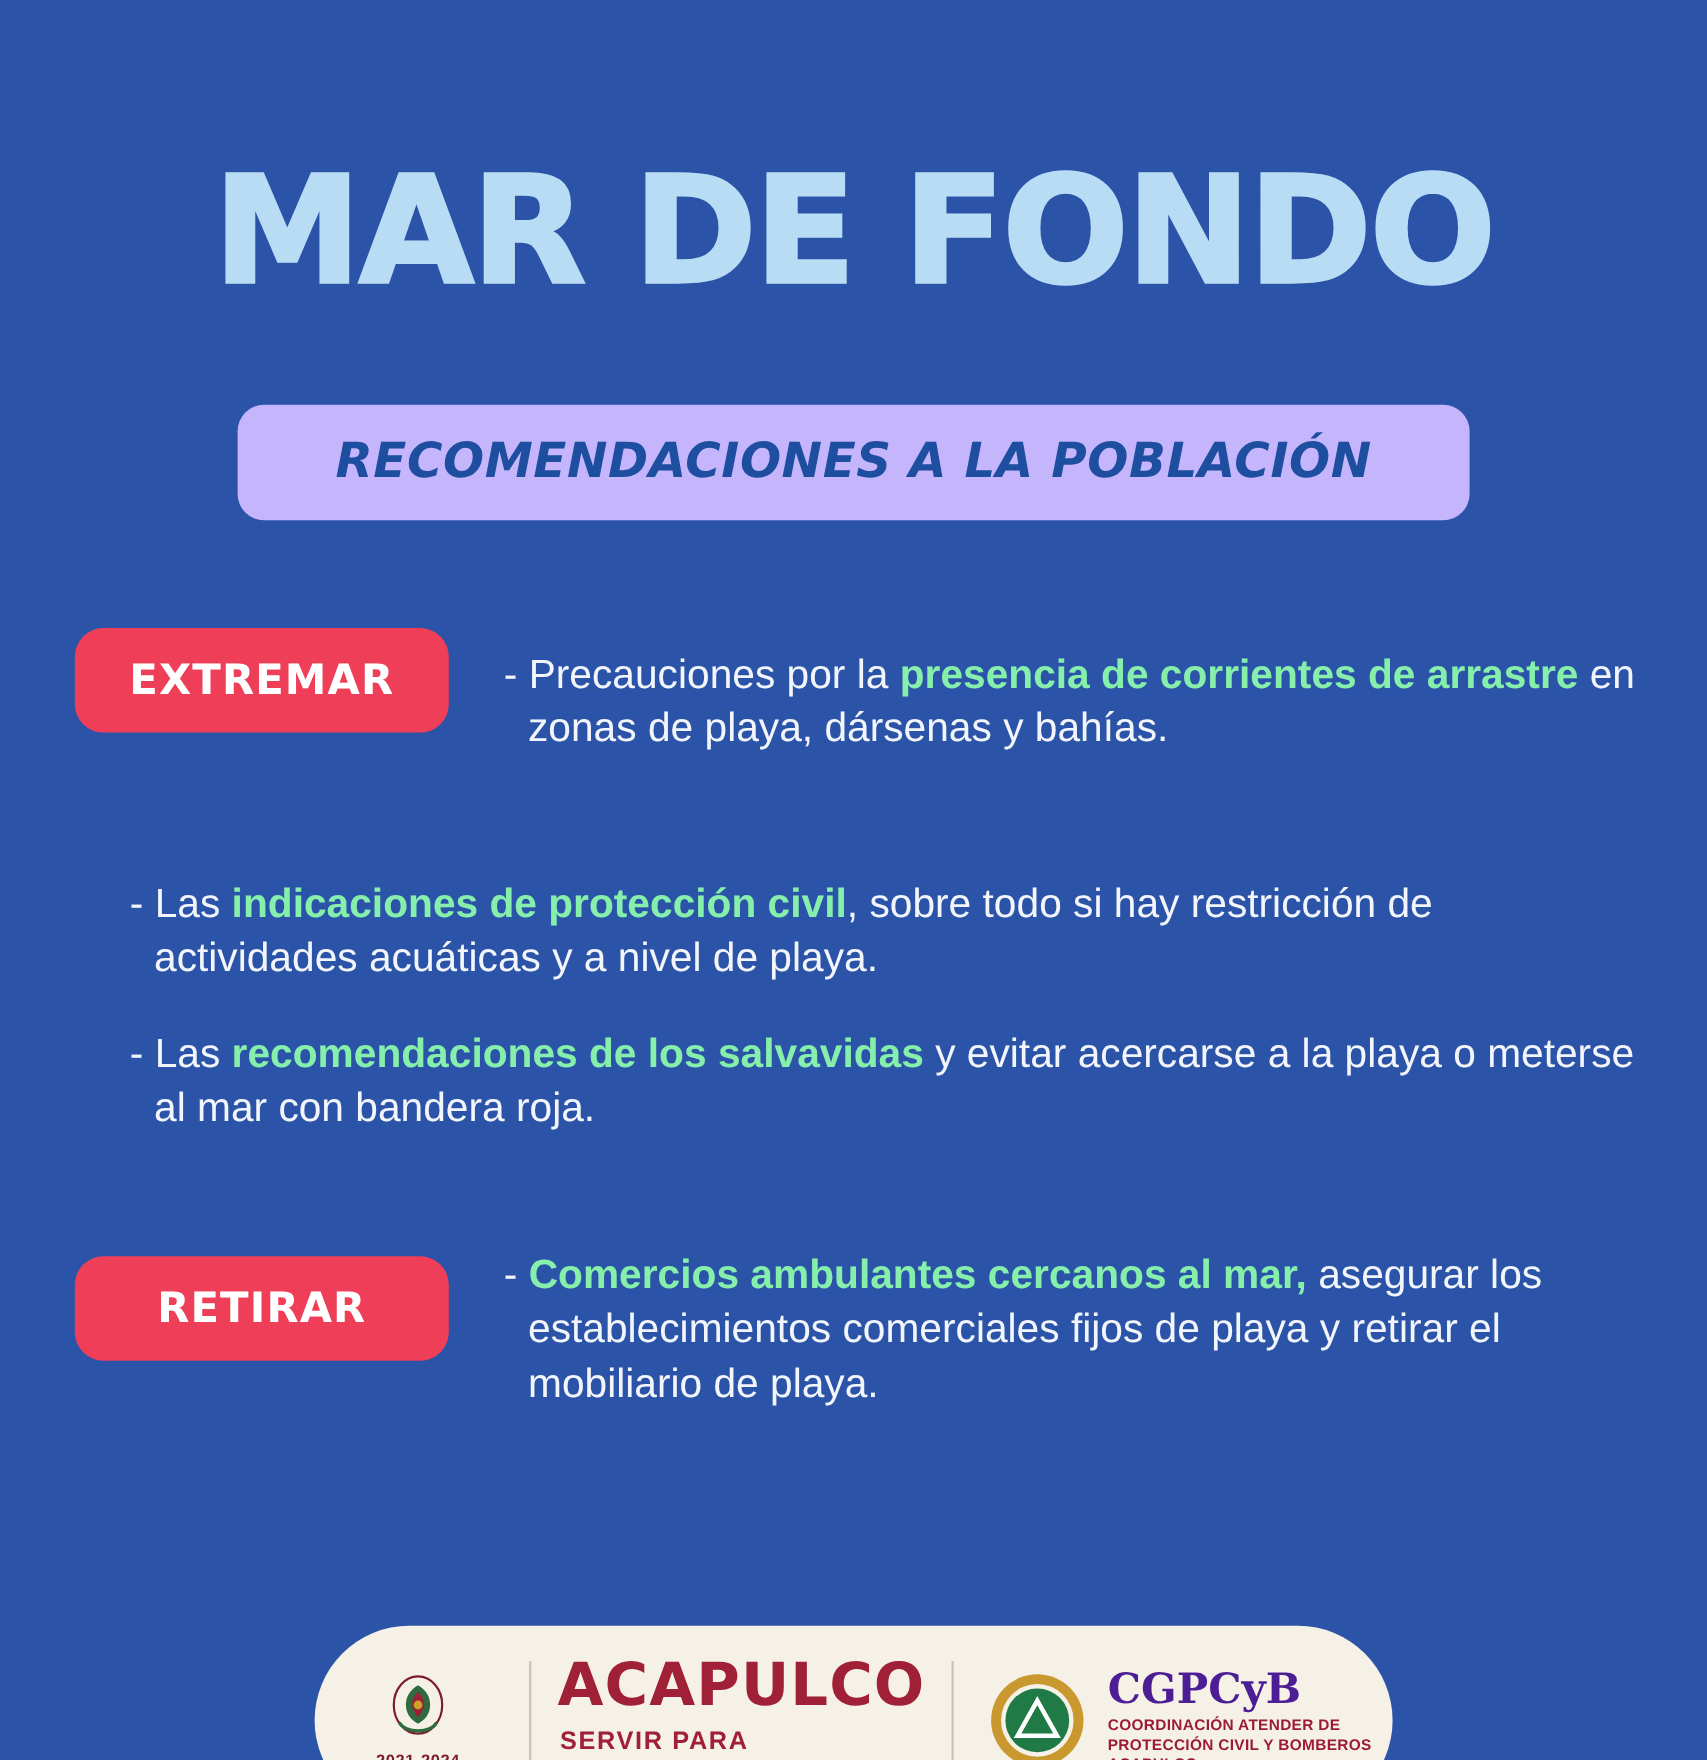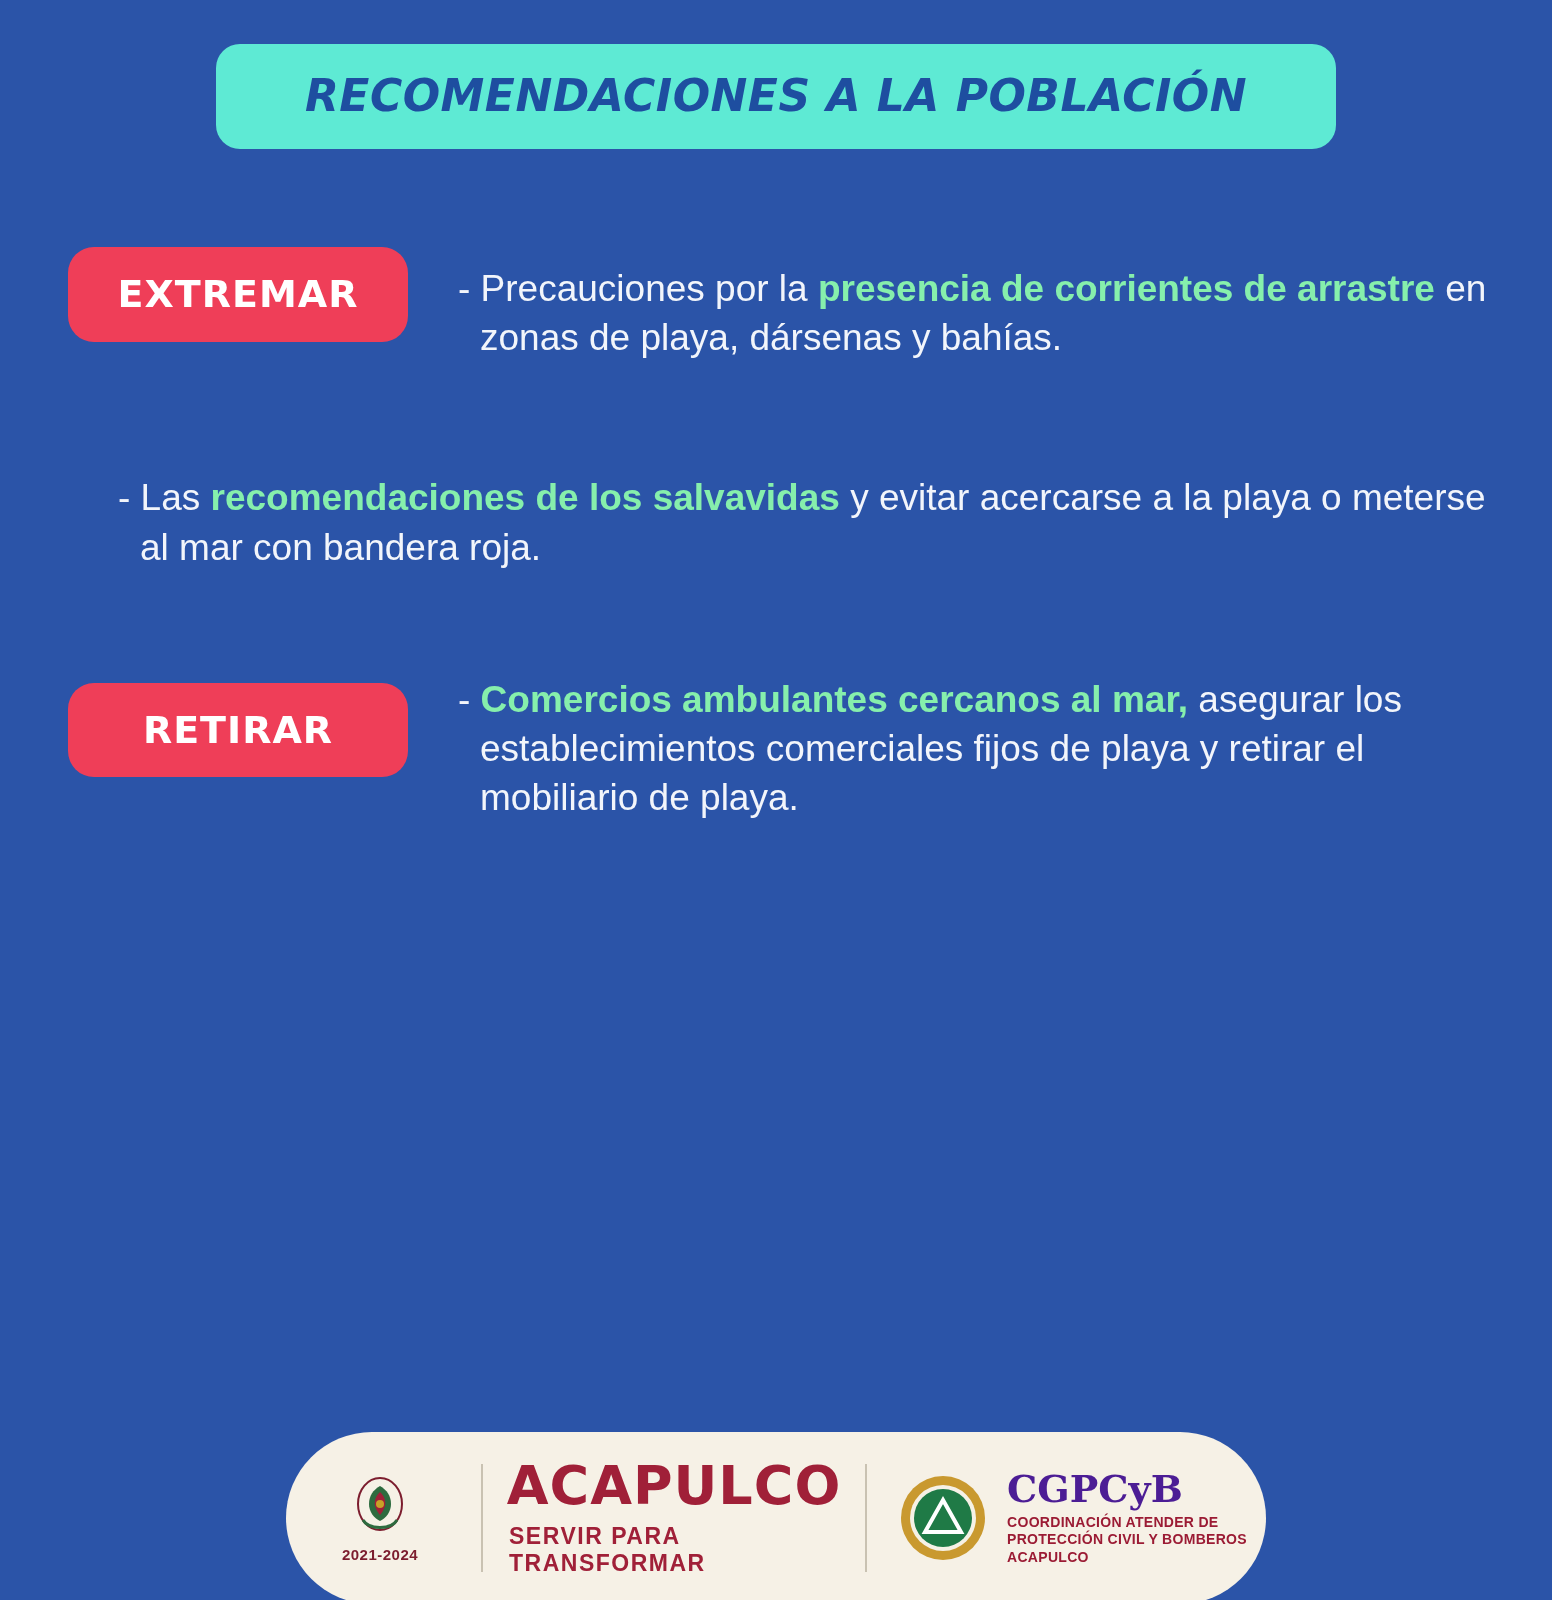--- a/index.html
+++ b/index.html
@@ -37,21 +37,21 @@
     -webkit-text-stroke: 3px #b9dcf5;
   }
 
   
   .subtitle-wrap {
     display: flex;
     justify-content: center;
     margin-top: 44px;
   }
   .subtitle {
-    background: #5eead4;
+    background: #c4b5fd;
     color: #1e4ea0;
     font-family: "DejaVu Sans", sans-serif;
     font-weight: bold;
     font-style: italic;
     font-size: 44px;
     letter-spacing: 0.5px;
     border-radius: 24px;
     padding: 26px 56px 28px 56px;
     width: 1120px;
     box-sizing: border-box;
@@ -204,38 +204,42 @@
     color: #9b1b34;
     line-height: 1.25;
     letter-spacing: 0.3px;
   }
 </style>
 </head>
 <body>
 
 <div id="poster">
 
+  <h1 class="title">MAR DE FONDO</h1>
 
   <div class="subtitle-wrap">
     <div class="subtitle">RECOMENDACIONES A LA POBLACIÓN</div>
   </div>
 
   <div class="rows">
 
     <div class="row r1">
       <div class="tag">EXTREMAR</div>
       <div class="bullets">
         <p class="bullet">
           <span>- Precauciones por la </span><b>presencia de corrientes de arrastre</b><span> en zonas de playa, dársenas y bahías.</span>
         </p>
       </div>
     </div>
 
     <div class="row r2">
       <div class="bullets">
+        <p class="bullet">
+          <span>- Las </span><b>indicaciones de protección civil</b><span>, sobre todo si hay restricción de actividades acuáticas y a nivel de playa.</span>
+        </p>
         <p class="bullet">
           <span>- Las </span><b>recomendaciones de los salvavidas</b><span> y evitar acercarse a la playa o meterse al mar con bandera roja.</span>
         </p>
       </div>
     </div>
 
     <div class="row r3">
       <div class="tag">RETIRAR</div>
       <div class="bullets">
         <p class="bullet">

